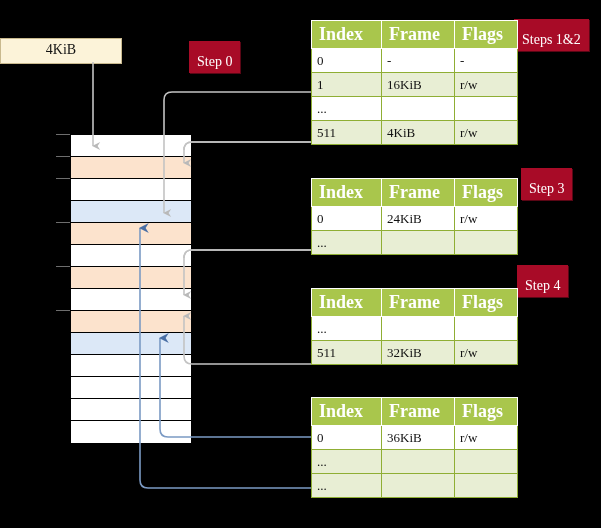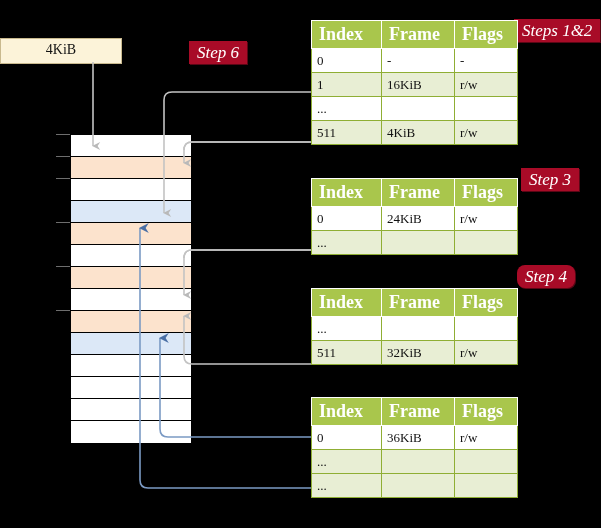--- a/index.html
+++ b/index.html
@@ -15,26 +15,25 @@
     overflow: hidden;
     font-family: "Liberation Serif", "DejaVu Serif", serif;
   }
 
   
   .step-badge {
     position: absolute;
     background: #a80b27;
     color: #ffffff;
     font-family: "Liberation Serif", "DejaVu Serif", serif;
-    font-size: 17px;
+    font-size: 14px;
     line-height: 18px;
-    padding: 3px 8px 2px 8px;
+    padding: 12px 8px 2px 8px;
     white-space: nowrap;
     box-shadow: 1px 1px 0 #5a0615;
-    font-style: italic;
   }
 
   
   .req-box {
     position: absolute;
     background: #fcf3d9;
     border: 1px solid #c9b98e;
     color: #111111;
     font-size: 14px;
     text-align: center;
@@ -119,29 +118,29 @@
 </head>
 <body>
 
 <div id="stage">
 
   <div class="req-box" style="left:0px; top:38px; width:120px; height:24px;">
     <span>4KiB</span>
   </div>
 
   <div class="step-badge" style="left:189px; top:41px;">
-    <span>Step 6</span>
+    <span>Step 0</span>
   </div>
   <div class="step-badge" style="left:514px; top:19px;">
     <span>Steps 1&amp;2</span>
   </div>
   <div class="step-badge" style="left:521px; top:158px;margin-top:10px;">
     <span>Step 3</span>
   </div>
-  <div class="step-badge" style="left:517px; top:265px;border-radius:8px;">
+  <div class="step-badge" style="left:517px; top:265px;">
     <span>Step 4</span>
   </div>
 
   <div id="memcol">
       <div class="mem-row mem-free" style="top: 0px;"></div>
       <div class="mem-row mem-orange" style="top: 22px;"></div>
       <div class="mem-row mem-free" style="top: 44px;"></div>
       <div class="mem-row mem-blue" style="top: 66px;"></div>
       <div class="mem-row mem-orange" style="top: 88px;"></div>
       <div class="mem-row mem-free" style="top: 110px;"></div>

